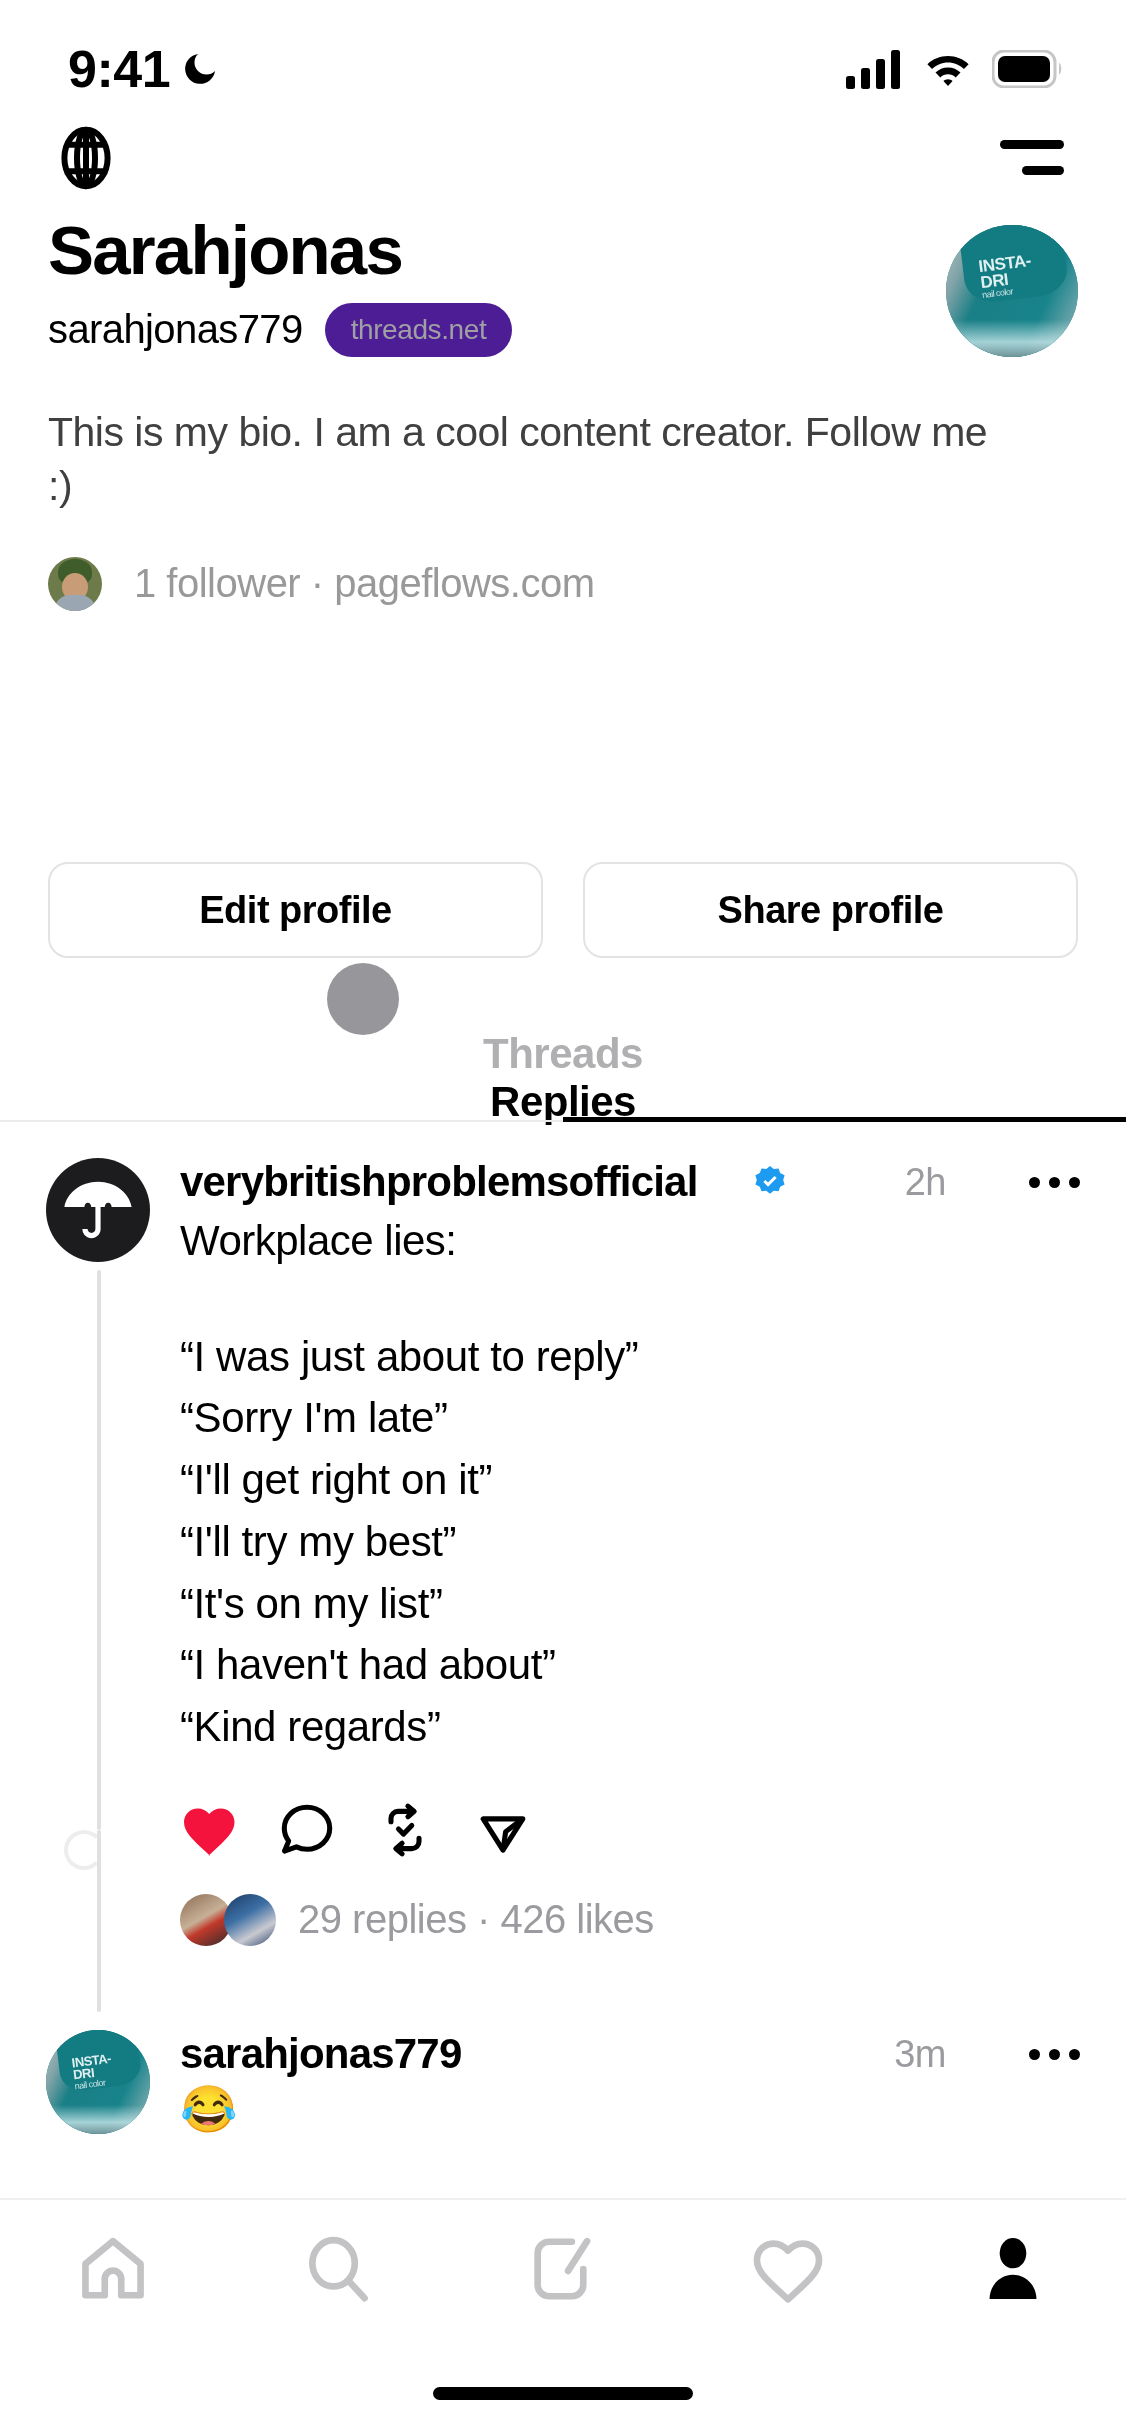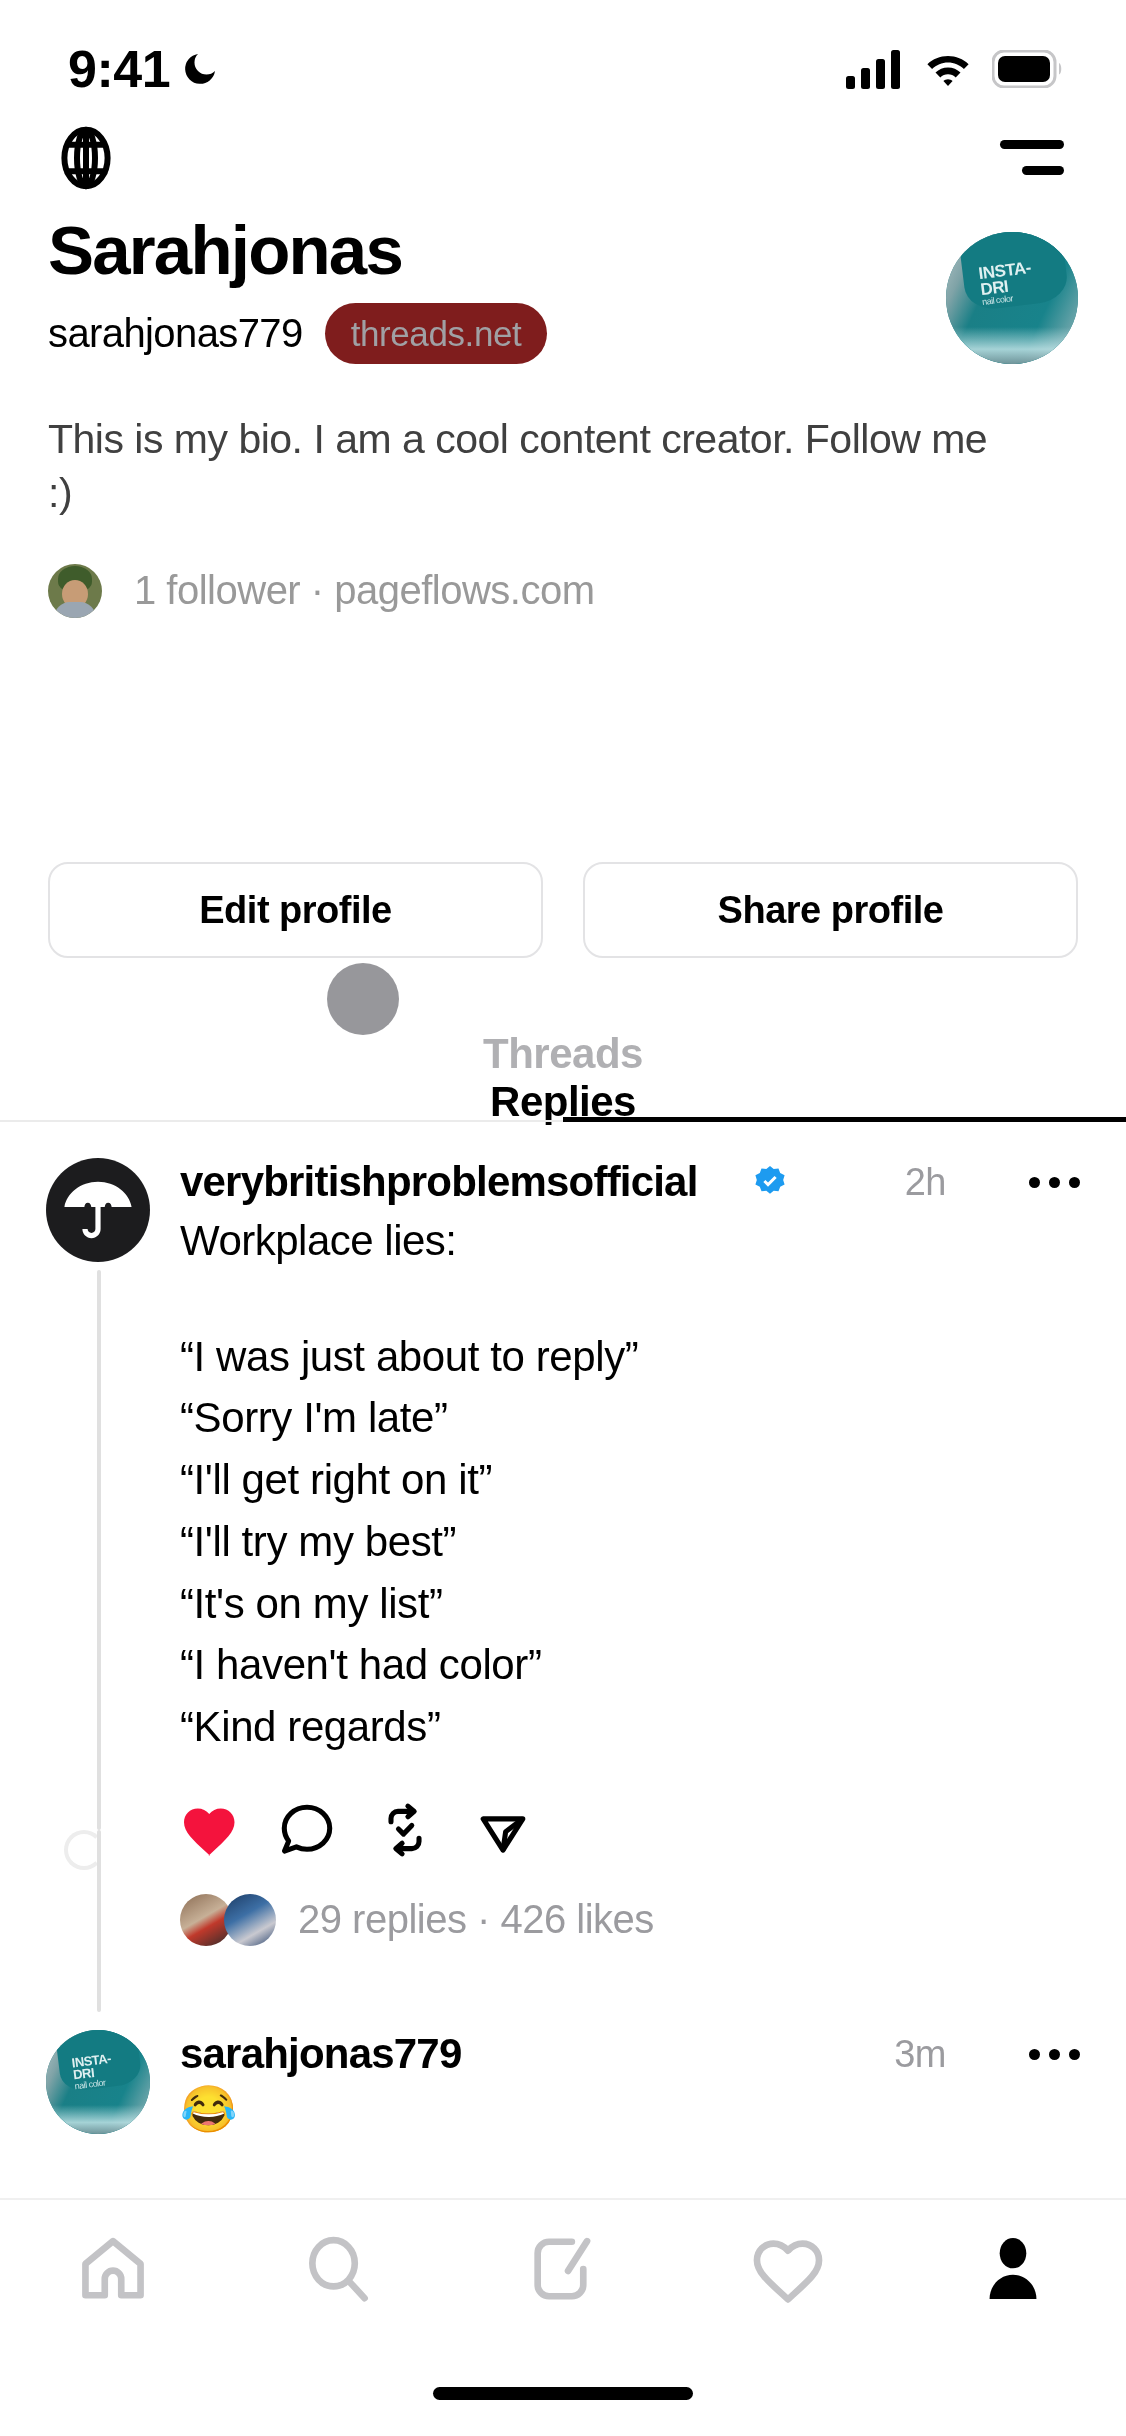--- a/index.html
+++ b/index.html
@@ -58,22 +58,22 @@
   }
   .prow { display: flex; align-items: flex-end; justify-content: space-between; gap: 9px; }
   .pname {
     font-size: 69px; font-weight: 700; color: #000;
     letter-spacing: -1.8px; line-height: 1.08;
     margin-top: 14px;
   }
   .puser-row { display: flex; align-items: center; gap: 22px; margin-top: 14px; }
   .puser { font-size: 40px; color: #000; letter-spacing: -0.6px; }
   .pill {
-    background: #7f1d1d; color: #a0a0a4;
-    font-size: 35px; letter-spacing: -0.4px;
+    background: #4c1d95; color: #a0a0a4;
+    font-size: 28px; letter-spacing: -0.4px;
     padding: 13px 26px; border-radius: 40px;
     line-height: 1;
   }
   .avatar-main {
     width: 132px; height: 132px; border-radius: 50%;
     flex: 0 0 132px; overflow: hidden; margin-top: 16px;
     background: #1d7f84;
     position: relative;
   }
   .np-bottle { position: absolute; inset: 0; }
@@ -331,21 +331,21 @@
         </div>
 
         <div class="post-text">Workplace lies:</div>
 
         <div class="quotes">
           <div>“I was just about to reply”</div>
           <div>“Sorry I'm late”</div>
           <div>“I'll get right on it”</div>
           <div>“I'll try my best”</div>
           <div>“It's on my list”</div>
-          <div>“I haven't had color”</div>
+          <div>“I haven't had about”</div>
           <div>“Kind regards”</div>
         </div>
 
         <div class="actions">
           <div class="act">
             <svg width="60" height="56" viewBox="0 0 24 22">
               <path d="M12 21.3l-1.5-1.4C5.1 14.9 1.6 11.8 1.6 7.9 1.6 4.8 4 2.4 7.1 2.4c1.8 0 3.5.8 4.6 2.2 1.1-1.4 2.8-2.2 4.6-2.2 3.1 0 5.5 2.4 5.5 5.5 0 3.9-3.5 7-8.9 12l-1.5 1.4z" fill="#f4133d"></path>
             </svg>
           </div>
           <div class="act">

